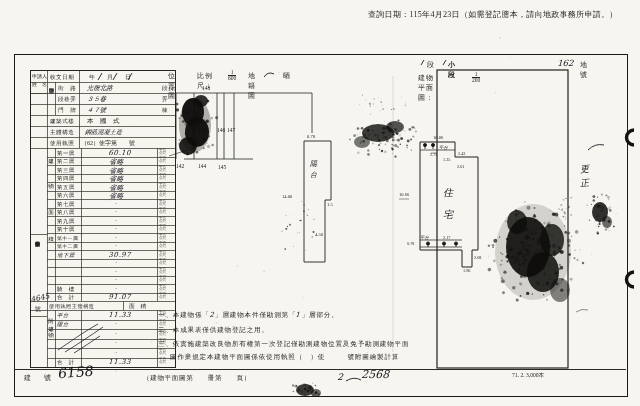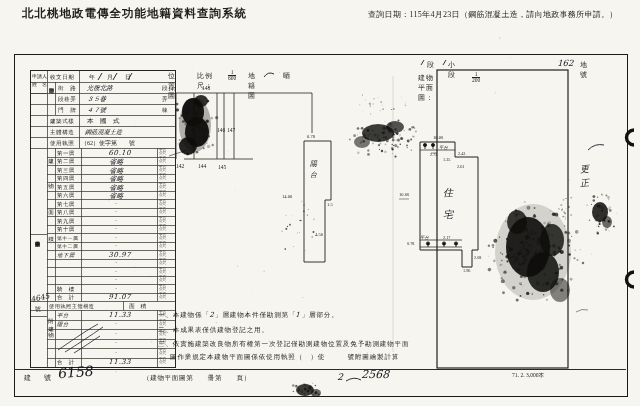--- a/index.html
+++ b/index.html
@@ -26,29 +26,28 @@
   .unitcell{position:absolute;font-size:5px;line-height:3.6px;transform:scale(.72);transform-origin:left top;color:#3a372f;}
   .notes div{position:absolute;font-size:6.6px;letter-spacing:.8px;white-space:nowrap;}
   svg text{font-family:"Liberation Serif","DejaVu Serif",serif;fill:#24221d;}
   svg .hwt{font-family:"DejaVu Serif",serif;font-style:italic;fill:#17161e;}
 </style>
 </head>
 <body>
 
 <div class="page">
 
-  <div class="abs sys-title">北北桃地政電傳全功能地籍資料查詢系統</div>
-  <div class="abs query-date">查詢日期：115年4月23日（鋼筋混凝土造，請向地政事務所申請。）</div>
+  <div class="abs query-date">查詢日期：115年4月23日（如需登記謄本，請向地政事務所申請。）</div>
 
   <div class="abs border-box"></div>
 
 
   <div class="abs land-row" style="left:0;top:58px;">
     <span class="abs lab7" style="left:427px;top:2px;">段</span>
-    <span class="abs lab7" style="left:448px;top:2px;">小段</span>
+    <span class="abs lab7" style="left:448px;top:2px;font-weight:bold;">小段</span>
     <span class="abs hw" style="left:558px;top:0;font-size:8.5px;">162</span>
     <span class="abs lab7" style="left:580px;top:2px;">地號</span>
   </div>
 
   <div class="abs" style="left:0;top:71px;">
     <span class="abs lab7" style="left:168px;top:0;">位置圖</span>
     <span class="abs lab7" style="left:197px;top:0;">比例尺：</span>
     <span class="abs frac" style="left:228px;top:-1px;">
       <span class="fn">1</span>
       <span class="fd">600</span>

